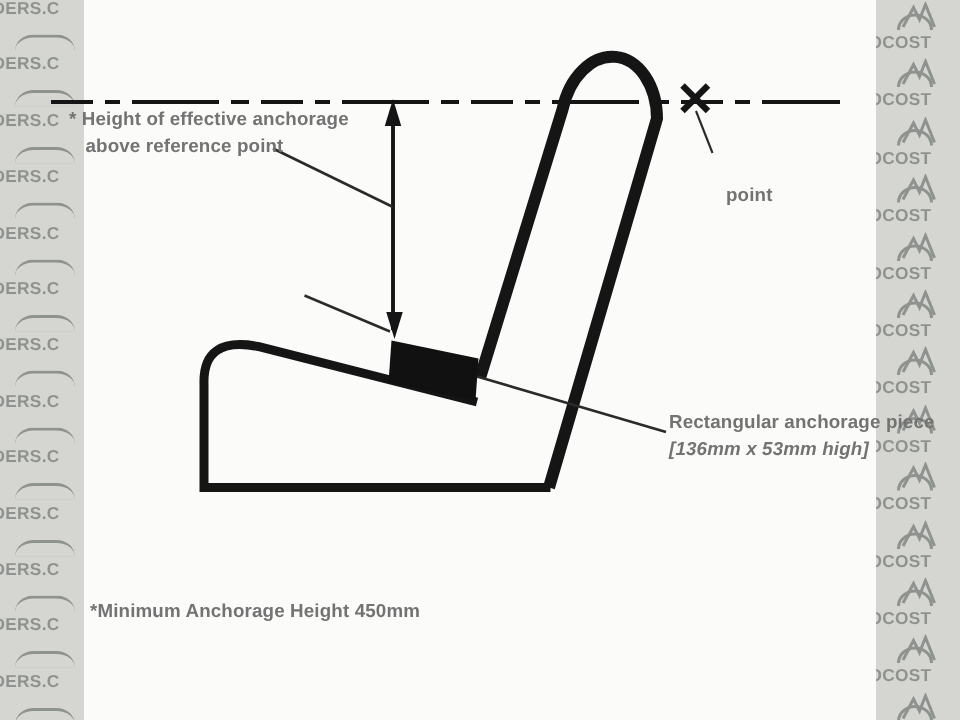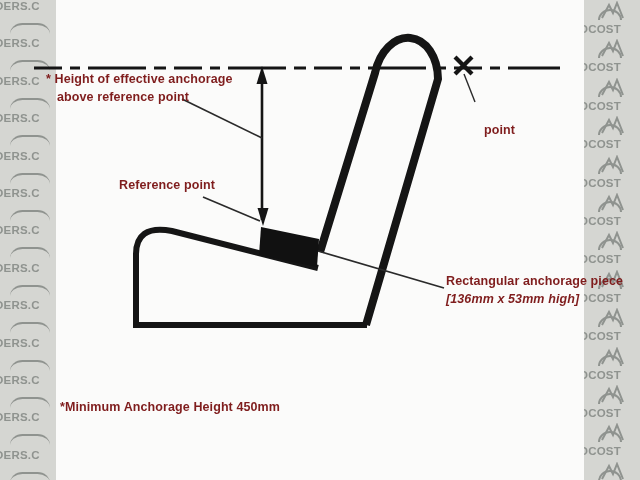--- a/index.html
+++ b/index.html
@@ -26,21 +26,21 @@
   }
   .wm-logo{display:block;margin:1px 0 1px 12px;}
 
   
   .panel{position:absolute;left:56px;right:56px;top:0;bottom:0;background:#fbfbfa;z-index:2;}
   svg.diagram{position:absolute;left:0;top:0;z-index:3;}
 
   
   .lbl{
     position:absolute;z-index:4;
-    font-size:12.5px;font-weight:700;color:#7f1d1d;
+    font-size:12.5px;font-weight:700;color:#737373;
     letter-spacing:.1px;white-space:nowrap;line-height:15px;
   }
 </style>
 </head>
 <body>
 
 <div class="stage">
 
   <div class="wm-strip left" style="background: rgb(213, 214, 210);">
   <div class="wm-tile">
@@ -240,21 +240,20 @@
 
     <line x1="182" y1="99" x2="262" y2="138" stroke="#2a2a2a" stroke-width="1.7"></line>
     <line x1="203" y1="197" x2="260" y2="221" stroke="#2a2a2a" stroke-width="1.7"></line>
     <line x1="464" y1="74" x2="475" y2="102" stroke="#2a2a2a" stroke-width="1.4"></line>
     <line x1="318" y1="251" x2="444" y2="288" stroke="#2a2a2a" stroke-width="1.7"></line>
   </svg>
 
   <div class="lbl" style="left:46px;top:72px;">* Height of effective anchorage</div>
   <div class="lbl" style="left:57px;top:90px;">above reference point</div>
 
-  <div class="lbl" style="left:119px;top:178px;">Reference point</div>
 
   <div class="lbl" style="left:484px;top:123px;">point</div>
 
   <div class="lbl" style="left:446px;top:274px;">Rectangular anchorage piece</div>
   <div class="lbl" style="left:446px;top:292px;font-style:italic;">[136mm x 53mm high]</div>
 
   <div class="lbl" style="left:60px;top:400px;">*Minimum Anchorage Height 450mm</div>
 </div>
 
 </body></html>

